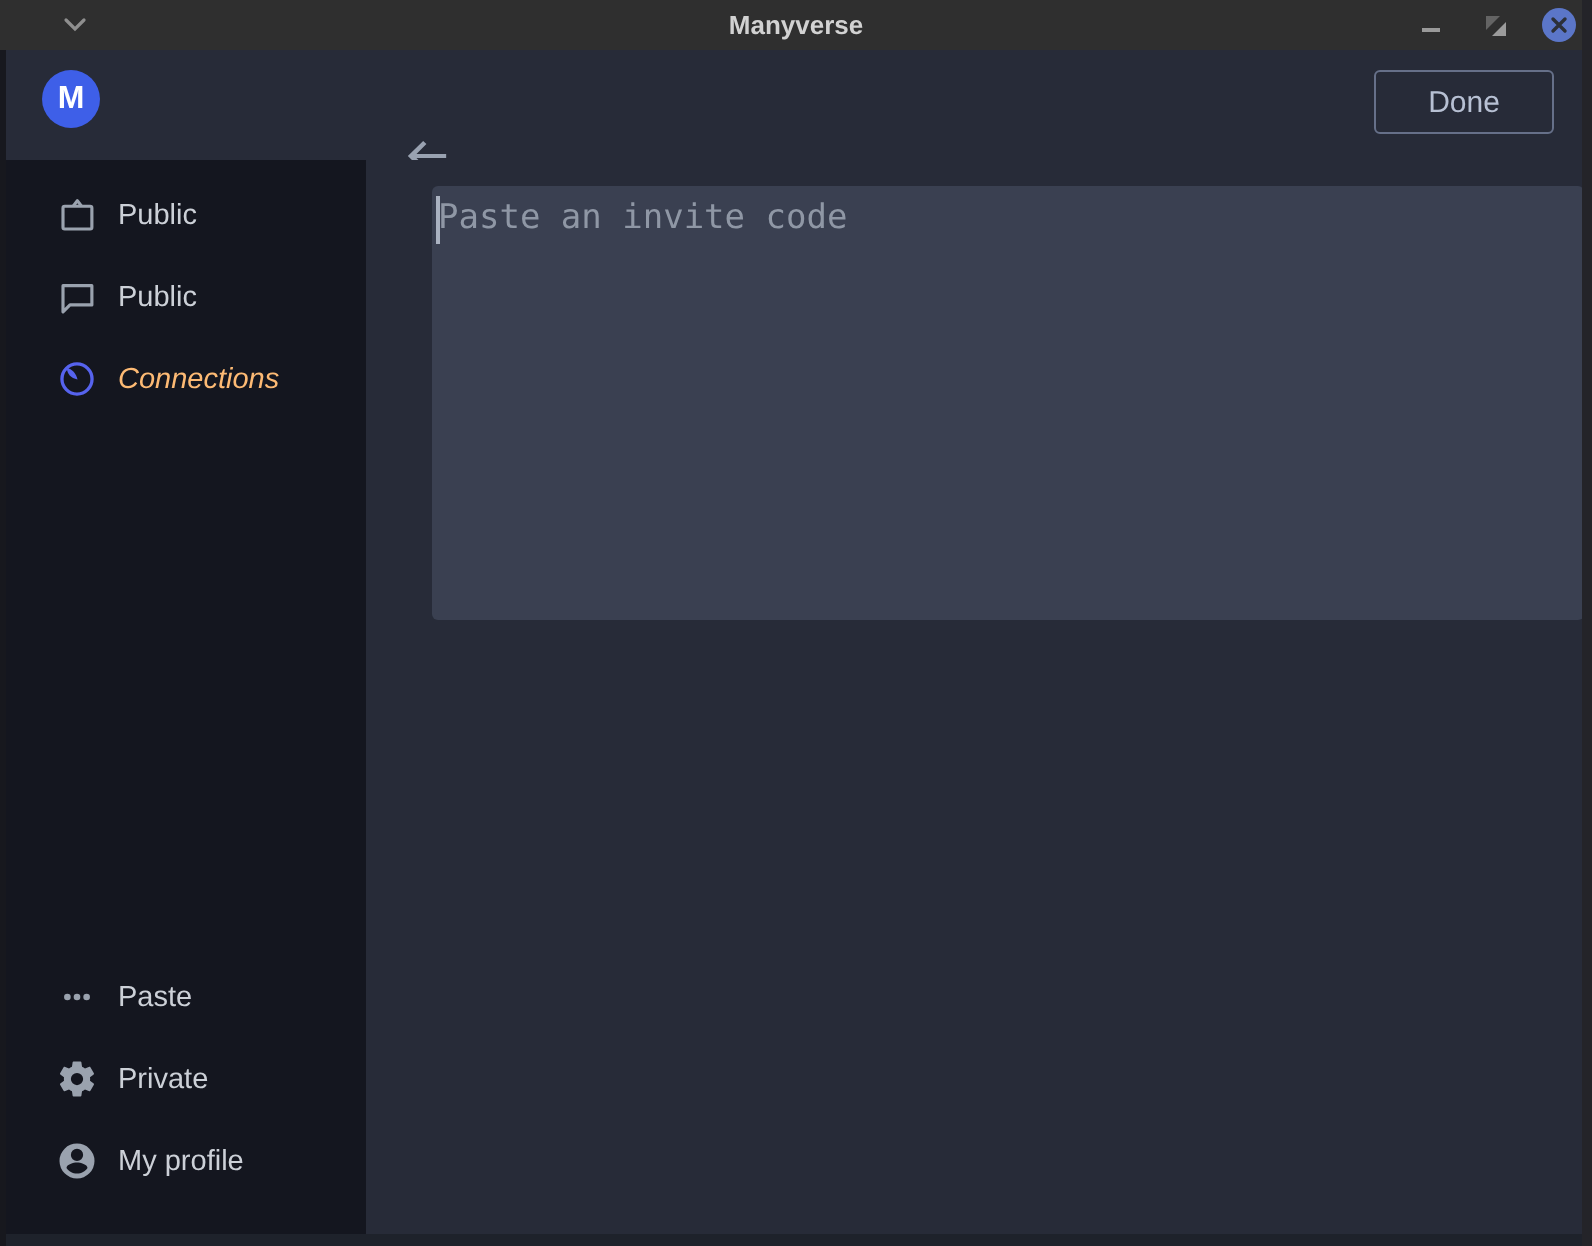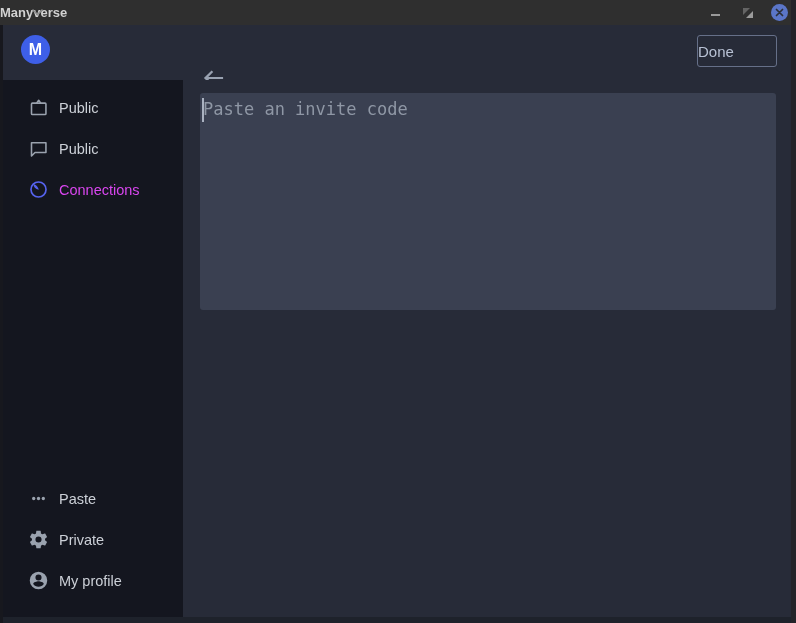--- a/index.html
+++ b/index.html
@@ -5,21 +5,21 @@
   * { margin:0; padding:0; box-sizing:border-box; }
   html,body { width:796px; height:623px; overflow:hidden; }
   body { font-family:"Liberation Sans", sans-serif; background:#272b38; position:relative; }
 
   
   .titlebar {
     height:25px; background:#2f2f2f; position:relative;
     display:flex; align-items:center;
   }
   .titlebar-title {
-    position:absolute; left:0; right:0; 
+    position:absolute; left:0; right:0; text-align:center;
     color:#d2d2d2; font-size:13px; font-weight:700; line-height:25px;
   }
   .menu-chevron { position:absolute; left:31px; top:8px; width:13px; height:9px; }
   .win-controls {
     position:absolute; right:8px; top:0; height:25px;
     display:flex; align-items:center; gap:15px; z-index:5;
   }
   .win-btn { width:17px; height:17px; display:flex; align-items:center; justify-content:center; cursor:default; }
   .minimize-bar { width:9px; height:2px; background:#9a9a9a; margin-top:5px; }
   .close-circle {
@@ -32,41 +32,41 @@
   .logo-circle {
     position:absolute; left:21px; top:10px; width:29px; height:29px; border-radius:50%;
     display:flex; align-items:center; justify-content:center;
     color:#ffffff; font-size:16px; font-weight:700;
   }
   .back-button {
     position:absolute; left:199px; top:41px; width:28px; height:24px;
     display:flex; align-items:center; justify-content:center; cursor:pointer;
   }
   .done-button {
-    position:absolute; right:19px; top:10px; width:80px; height:32px;
+    position:absolute; right:19px; top:10px; width:90px; height:32px;
     background:transparent; border:1px solid #667089; border-radius:3px;
     color:#b7c0d3; font-size:15px; font-weight:500; font-family:"Liberation Sans", sans-serif;
-    display:flex; align-items:center; justify-content:flex-start; cursor:pointer;
+    display:flex; align-items:center; justify-content:center; cursor:pointer;
   }
 
   
   .app-body { display:flex; height:537px; }
   .sidebar {
     width:183px; background:#14161f; display:flex; flex-direction:column;
     padding-top:7px;
   }
   .side-item {
     height:41px; display:flex; align-items:center; padding-left:28px;
     cursor:pointer; color:#ccd0d7; font-size:14.5px; font-weight:500;
   }
   .side-item .icon { width:21px; height:21px; margin-right:10px; display:flex; align-items:center; justify-content:center; }
-  .side-item.active { color:#d946ef; }
+  .side-item.active { color:#fdba74;font-style:italic; }
   .sidebar-footer { margin-top:auto; padding-bottom:16px; }
 
-  .main-area { flex:1; background:#272b38; position:relative; }
+  .main-area { flex:1; background:#272b38; position:relative;margin-left:16px; }
   .invite-textarea {
     position:absolute; left:17px; top:13px; width:576px; height:217px;
     background:#3a4051; border:none; border-radius:3px;
     padding:6px 4px 0 3px; resize:none; outline:none;
     font-family:"DejaVu Sans Mono", monospace; font-size:17px; color:#c6ccd6;
   }
   .invite-textarea::placeholder { color:#8f97a5; opacity:1; }
   .text-caret {
     position:absolute; left:19px; top:18px; width:2px; height:24px;
     background:#aab2c1; pointer-events:none;

